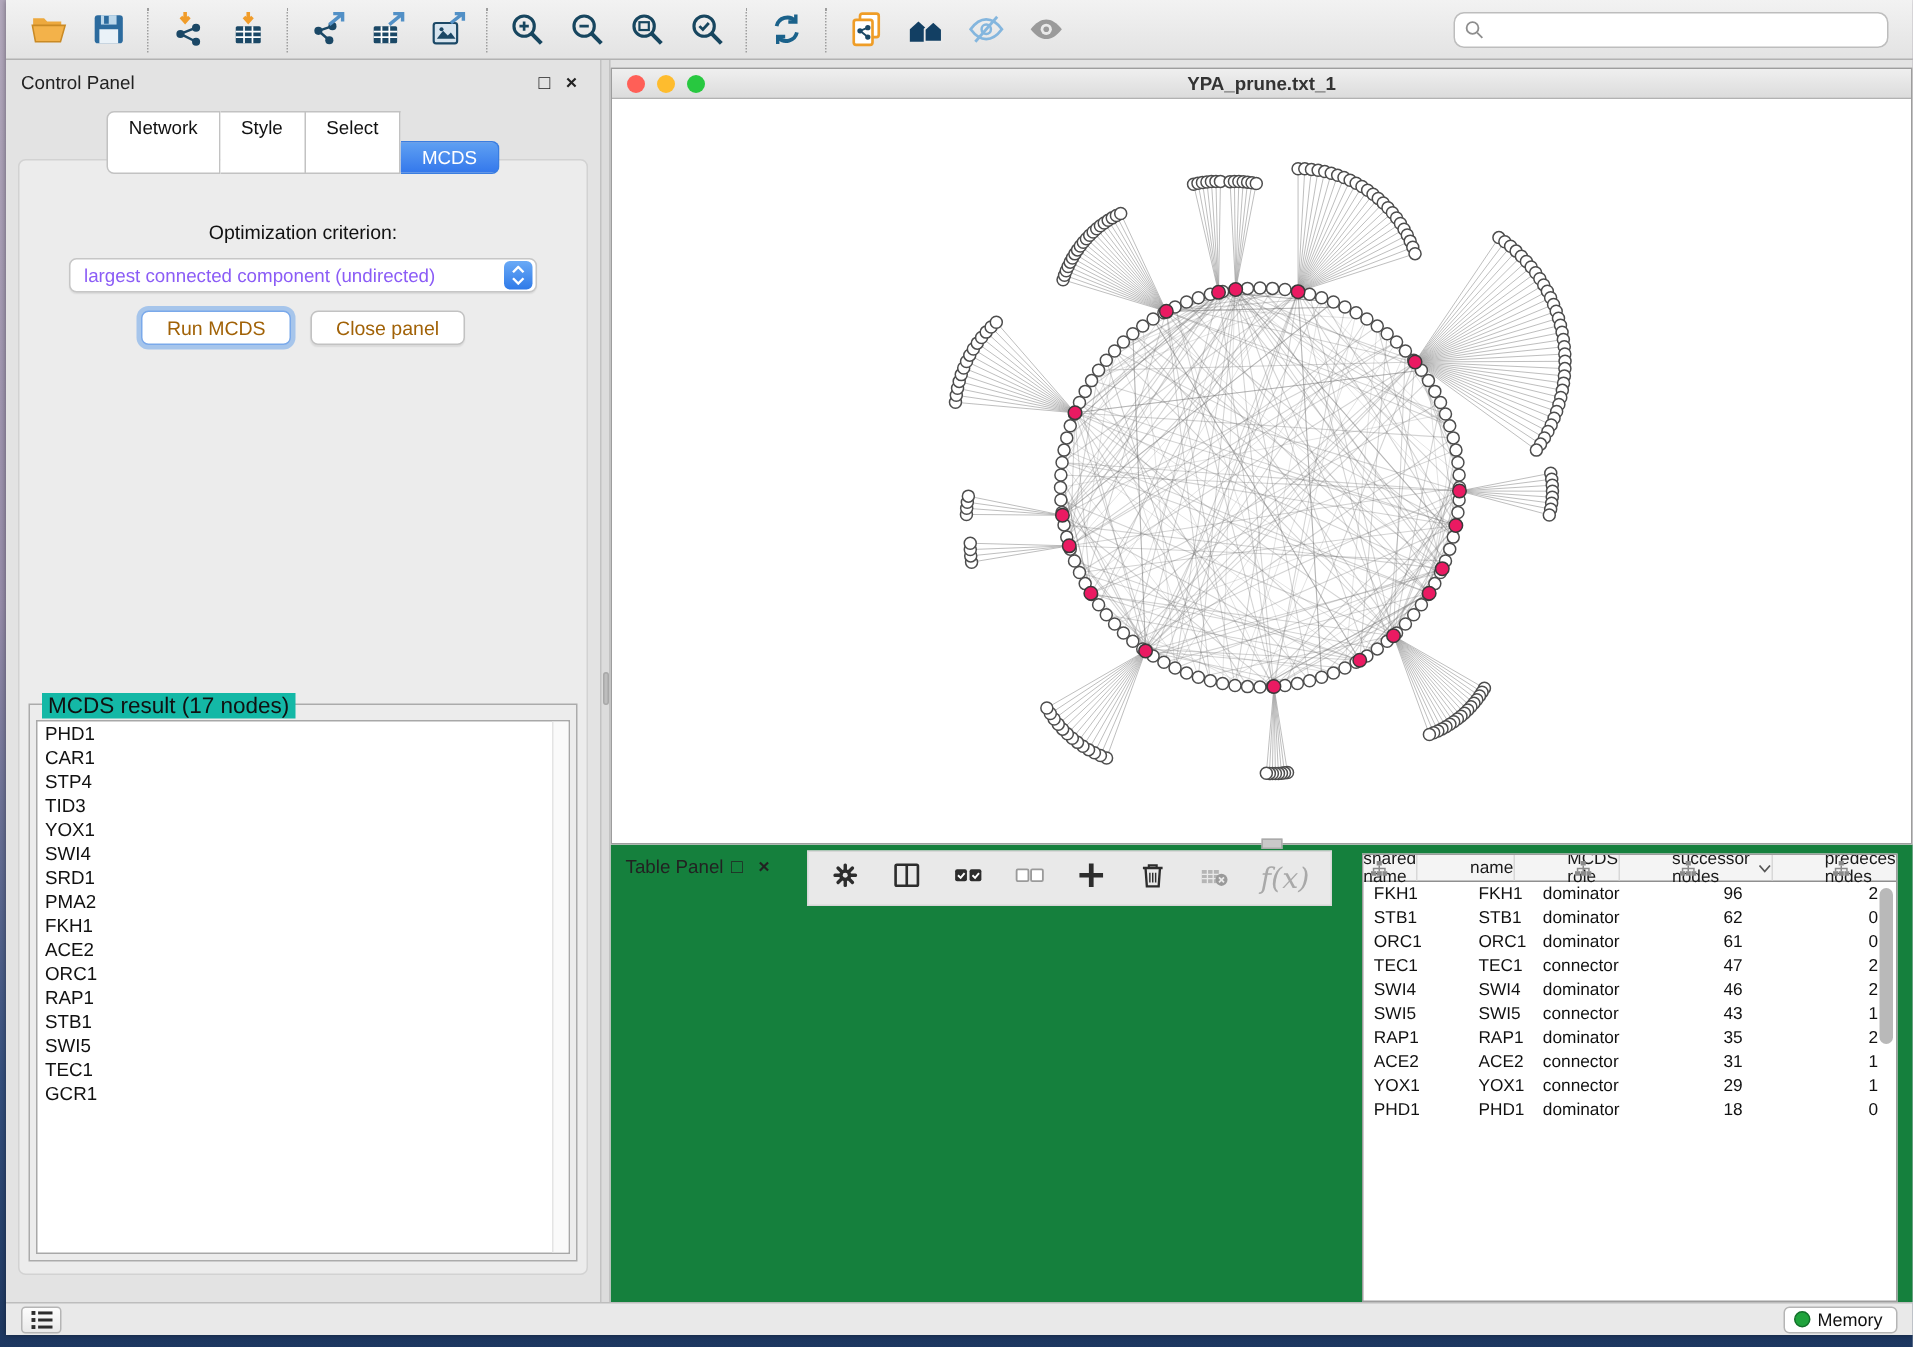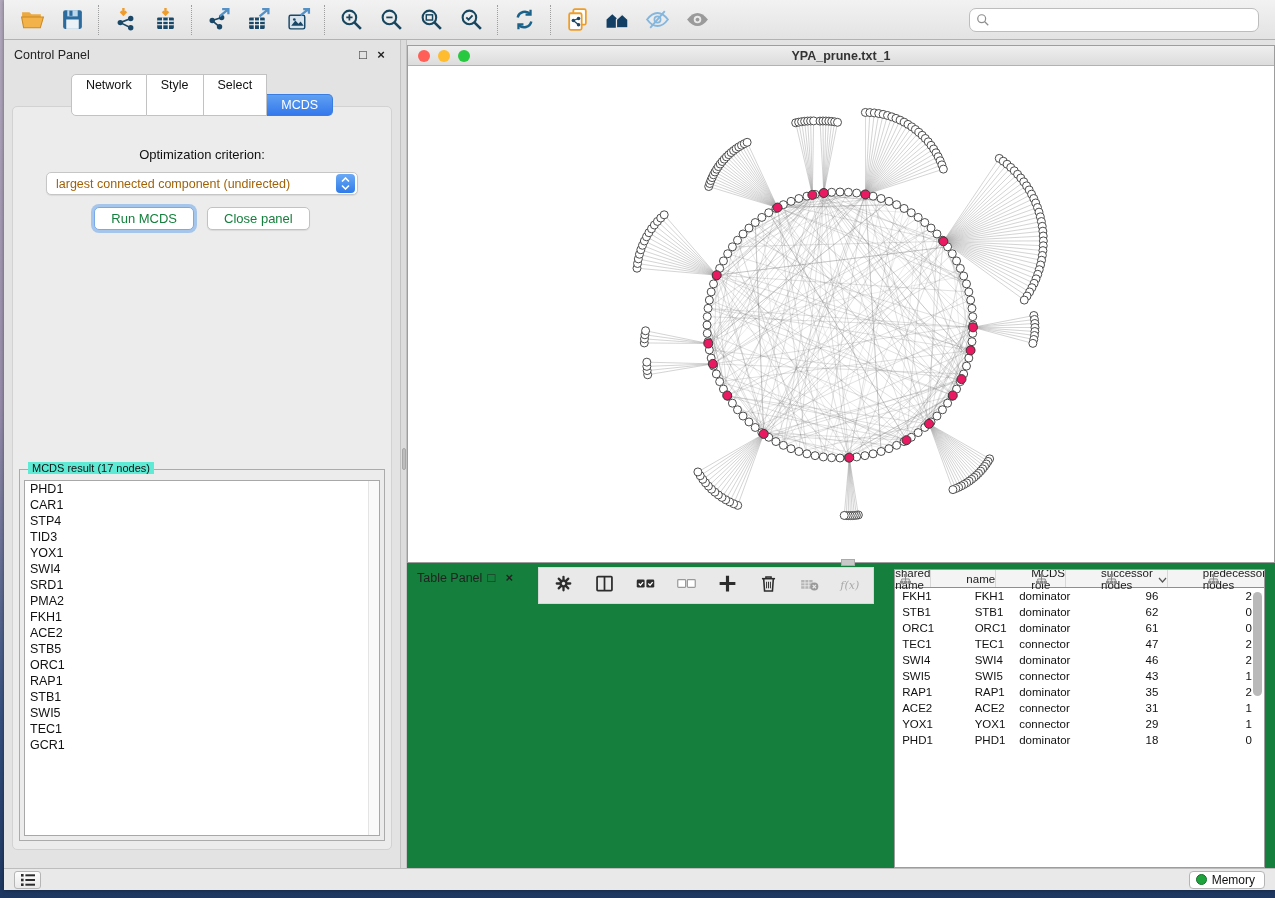--- a/index.html
+++ b/index.html
@@ -33,30 +33,30 @@
   .seg-tabs { display:flex; justify-content:center; position:relative; z-index:2; margin-top:8px; }
   .seg-tab { font-size:12.5px; padding:3px 14px; background:#fff; border:1px solid #c2c2c2; border-left:none; color:#111; }
   .seg-tab:first-child { border-left:1px solid #c2c2c2; border-radius:5px 0 0 5px; }
   .seg-tab:last-child { border-radius:0 5px 5px 0;margin-top:20px; }
   .seg-tab.active { background:linear-gradient(180deg,#5fa0f2,#3478ec); color:#fff; border-color:#3a7de0; }
   .cp-card { flex:1; margin:-10px 8px 18px 8px; background:#ececec; border:1px solid #d2d2d2;
     border-radius:5px; padding:28px 6px 8px 6px; display:flex; flex-direction:column; }
   .opt-label { text-align:center; font-size:13px; color:#111; margin-top:12px; }
   .dropdown { margin:10px auto 0 auto; width:312px; height:23px; background:#fff; border:1px solid #c6c6c6;
     border-radius:5px; display:flex; align-items:center; box-shadow:0 1px 1px rgba(0,0,0,.08); }
-  .dropdown .val { flex:1; font-size:12.5px; padding-left:9px; color:#a16207; white-space:nowrap; }
+  .dropdown .val { flex:1; font-size:12.5px; padding-left:9px; color:#8b5cf6; white-space:nowrap; }
   .stepper { width:19px; height:19px; margin-right:2px; border-radius:4px;
     background:linear-gradient(180deg,#6aaaf6,#2f7ae8); display:flex; flex-direction:column;
     align-items:center; justify-content:center; gap:1px; }
   .btn-row { display:flex; justify-content:center; gap:13px; margin-top:12px; }
-  .pushbtn { height:23px; padding:0 16px; font-size:13px; color:#15803d; background:#fff;
+  .pushbtn { height:23px; padding:0 16px; font-size:13px; color:#a16207; background:#fff;
     border:1px solid #c2c2c2; border-radius:5px; box-shadow:0 1px 1px rgba(0,0,0,.08); }
   .pushbtn.focused { border-color:#7aa9ea; box-shadow:0 0 0 3px rgba(110,165,235,.55); }
   .groupbox { margin-top:auto; position:relative; border:1px solid #ababab; height:372px; padding:10px 4px 4px 4px; }
-  .groupbox .legend { position:absolute; top:-8px; left:8px; background:#5eead4; padding:0 4px; font-size:11px; color:#111; }
+  .groupbox .legend { position:absolute; top:-8px; left:8px; background:#14b8a6; padding:0 4px; font-size:15px; color:#111; }
   .mcds-list { height:100%; background:#fff; border:1px solid #a8a8a8; overflow:hidden; position:relative; }
   .mcds-list .rail { position:absolute; right:0; top:0; bottom:0; width:11px; background:#fafafa; border-left:1px solid #e4e4e4; }
   .mcds-item { font-size:12.5px; line-height:16px; padding-left:5px; color:#111; }
 
   
   .vsplit { width:7px; flex:0 0 7px; background:#dcdcdc; border-left:1px solid #c2c2c2; border-right:1px solid #c2c2c2; position:relative; }
   .vsplit .thumb { position:absolute; top:408px; left:1px; width:4px; height:22px; background:#bdbdbd; border:1px solid #a8a8a8; border-radius:2px; }
 
   
   .rightcol { flex:1; display:flex; flex-direction:column; min-width:0; background:#e3e3e3; }
@@ -69,21 +69,21 @@
   .net-title { position:absolute; left:0; right:0; text-align:center; font-size:12.5px; font-weight:700; color:#333; }
   .net-canvas { flex:1; background:#fff; overflow:hidden; }
   .net-canvas svg { display:block; }
   .hsplit-thumb { position:absolute; bottom:-4px; left:50%; width:14px; height:7px; background:#c9c9c9; border:1px solid #aaa; }
 
   
   .tpanel { flex:1; display:flex; flex-direction:row; background:#15803d; min-height:0; }
   .tp-toolbar { height:37px; flex:0 0 37px; margin:4px 10px 0 10px; background:#e9e9e9;
     border:1px solid #d7d7d7; display:flex; align-items:center; gap:20px; padding:0 14px; }
   .tp-toolbar svg { width:21px; height:21px; }
-  .fx { font-family:"DejaVu Serif", serif; font-style:italic; font-size:11px; color:#a9a9a9; }
+  .fx { font-family:"DejaVu Serif", serif; font-style:italic; font-size:19px; color:#a9a9a9; }
   .datatable { margin:6px 10px 0 10px; background:#fff; border:1px solid #9d9d9d; flex:1; position:relative; overflow:hidden; }
   .thead { display:flex; height:18px; background:#f4f4f4; border-bottom:1px solid #8f8f8f;gap:35px; }
   .th { display:flex; align-items:center; justify-content:center; gap:5px; font-size:11.5px; color:#1a1a1a;
     border-right:1px solid #d8d8d8; position:relative; }
   .th:last-child { border-right:none; }
   .th .hicon { position:absolute; left:5px; top:4px; }
   .tr { display:flex; height:16px; }
   .td { font-size:11.5px; color:#111; line-height:16px; white-space:nowrap; overflow:hidden; }
   .al { text-align:left; padding-left:7px; } .ar { text-align:right; padding-right:12px; }
   .col-0{width:136px;} .col-1{width:81px;} .col-2{width:149px;} .col-3{width:144px;} .col-4{width:173px;} .col-5{flex:1;}
@@ -287,21 +287,20 @@
           <div class="mcds-item">PHD1</div>
               <div class="mcds-item">CAR1</div>
               <div class="mcds-item">STP4</div>
               <div class="mcds-item">TID3</div>
               <div class="mcds-item">YOX1</div>
               <div class="mcds-item">SWI4</div>
               <div class="mcds-item">SRD1</div>
               <div class="mcds-item">PMA2</div>
               <div class="mcds-item">FKH1</div>
               <div class="mcds-item">ACE2</div>
-              <div class="mcds-item">STB5</div>
               <div class="mcds-item">ORC1</div>
               <div class="mcds-item">RAP1</div>
               <div class="mcds-item">STB1</div>
               <div class="mcds-item">SWI5</div>
               <div class="mcds-item">TEC1</div>
               <div class="mcds-item">GCR1</div>
             </div>
         </div>
       </div>
     </div>

